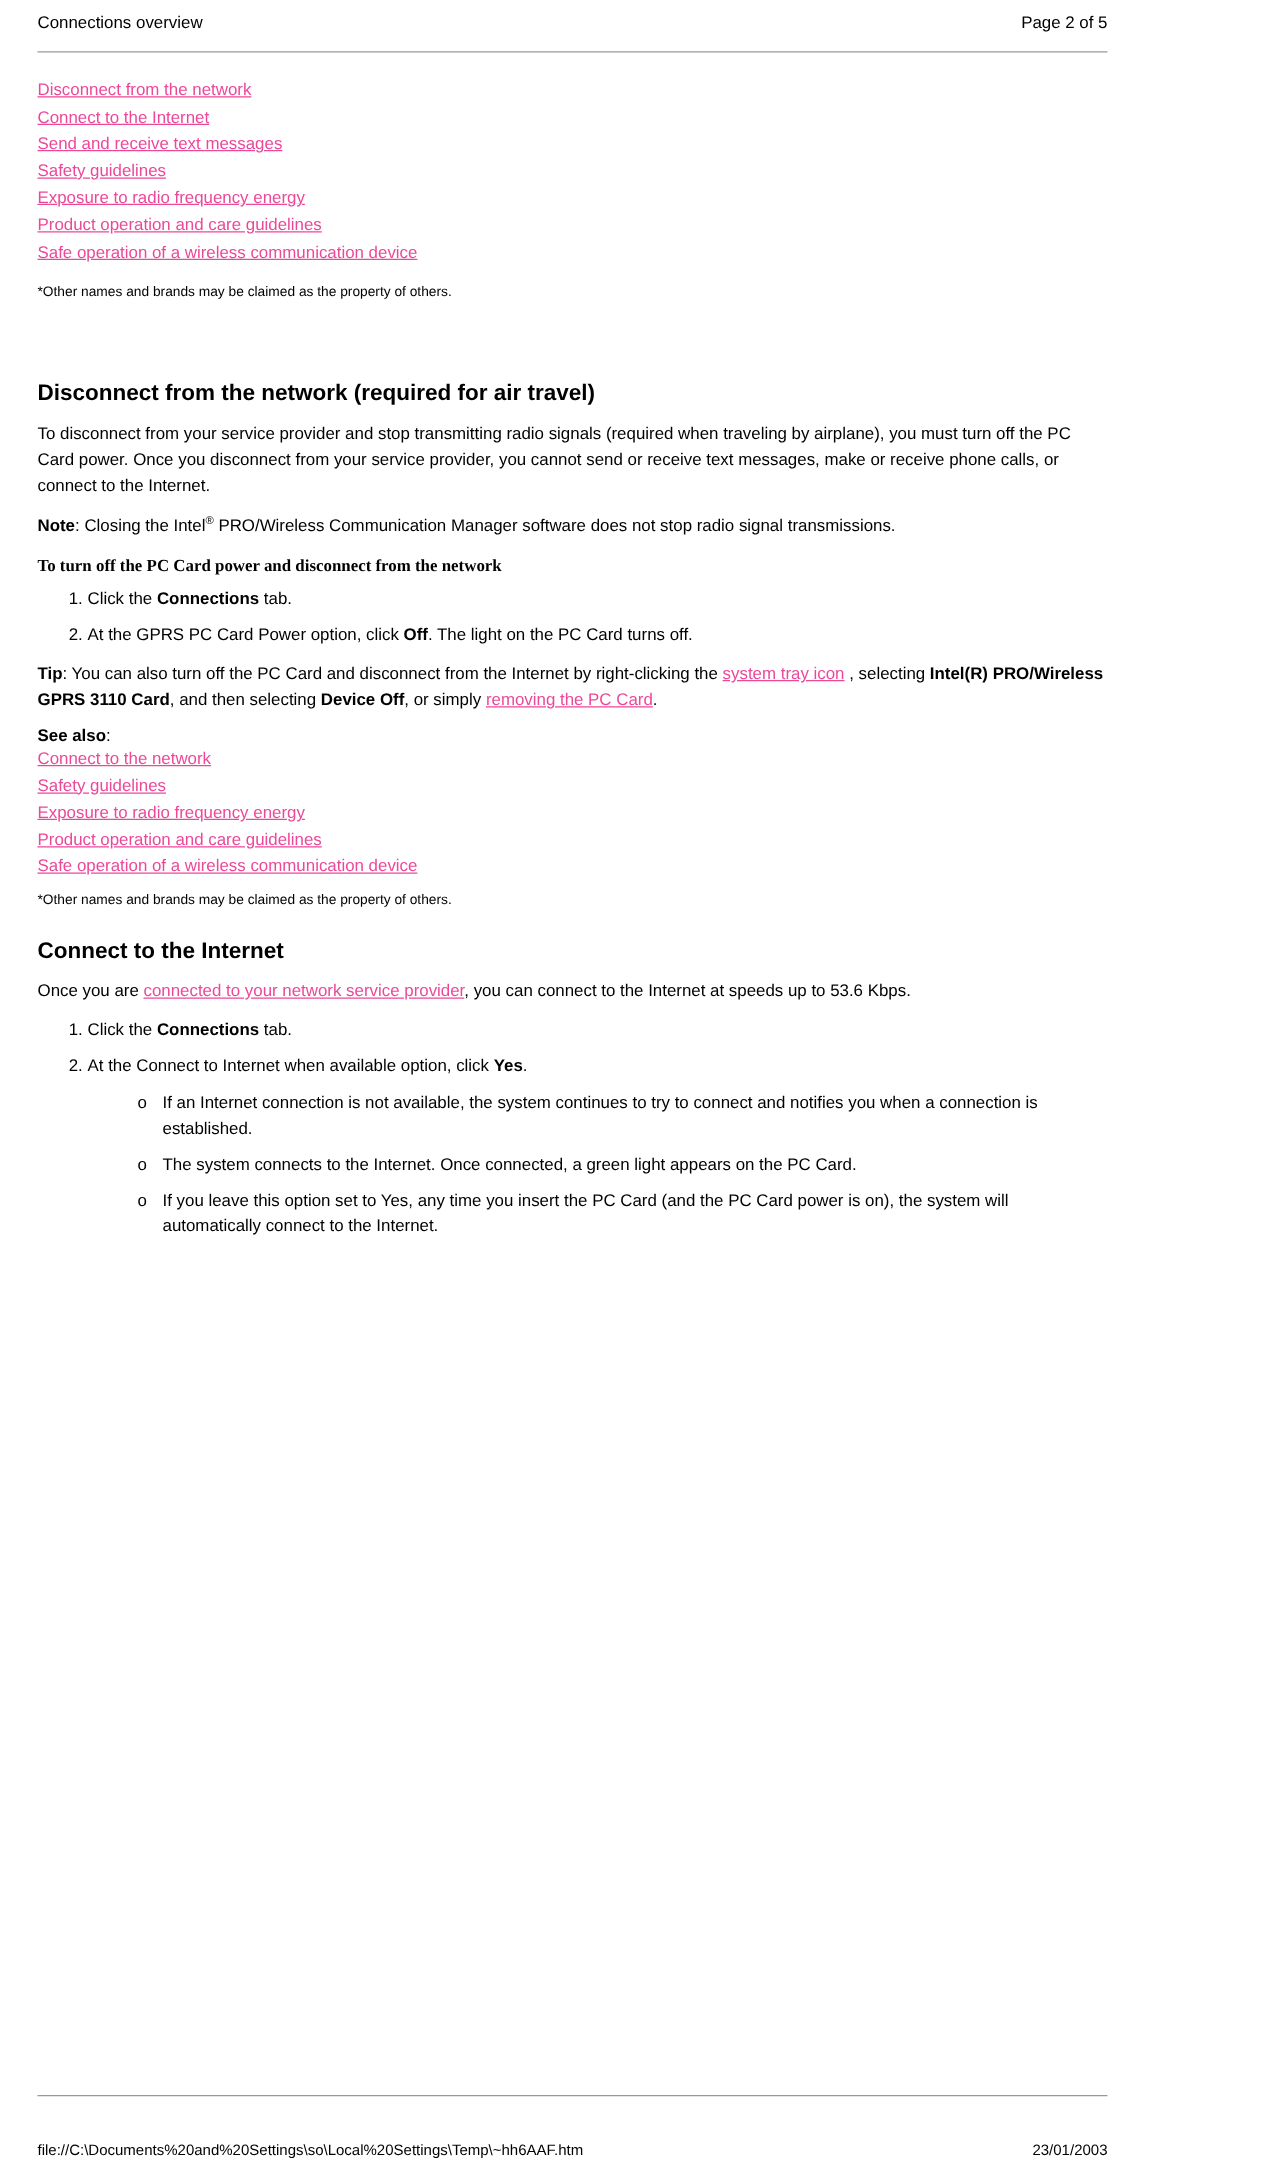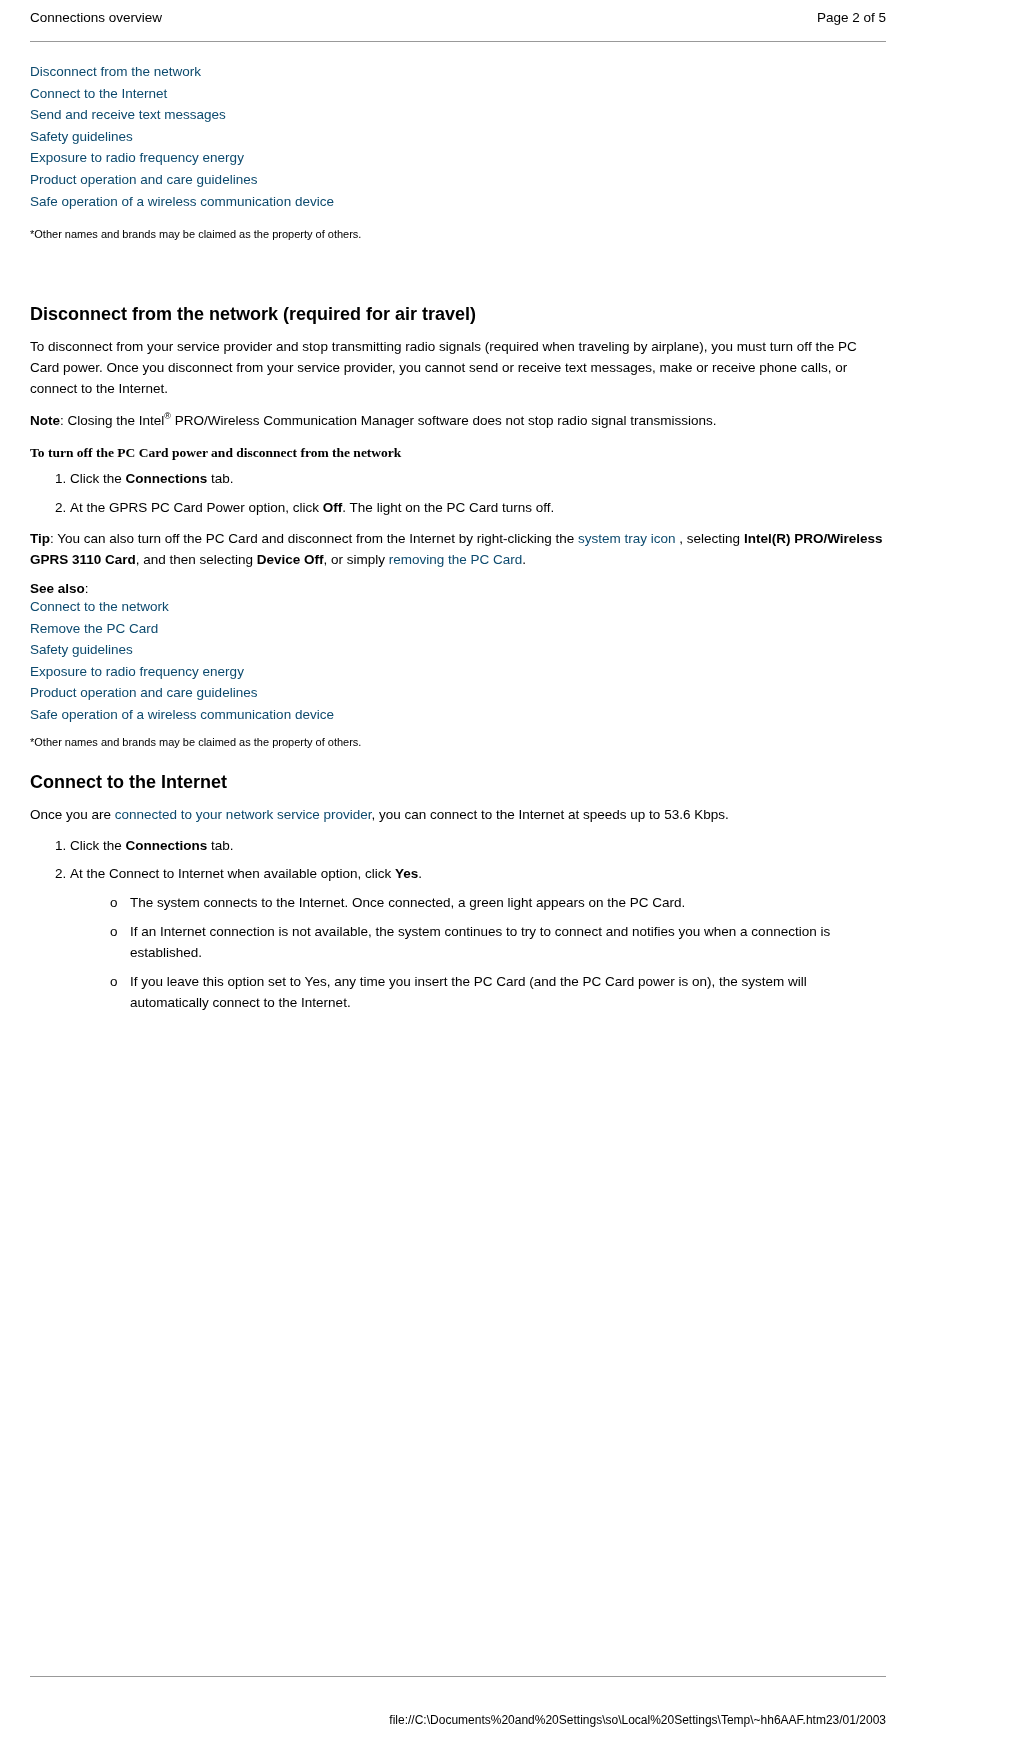--- a/index.html
+++ b/index.html
@@ -28,21 +28,22 @@
       color: #000;
     }
     .header-page {
       font-size: 13.5px;
       color: #000;
     }
     .toc-section {
       margin-bottom: 16px;
     }
     .toc-section a, a {
-      color: #0c4a6e;
+      color: #ec4899;
+      text-decoration: underline;
       cursor: pointer;
     }
     .toc-section a {
       display: block;
       line-height: 1.6;
       font-size: 13.5px;
     }
     .footnote-small {
       font-size: 11px;
       color: #000;
@@ -119,21 +120,21 @@
       position: relative;
     }
     .sub-list li::before {
       content: "o";
       position: absolute;
       left: 0;
       font-size: 13.5px;
     }
     .footer-bar {
       display: flex;
-      justify-content: flex-end;
+      justify-content: space-between;
       align-items: flex-end;
       margin-top: 30px;
       padding-top: 6px;
       font-size: 12px;
       color: #000;
     }
     .divider-line {
       border: none;
       border-top: 1px solid #999;
       margin: 4px 0;
@@ -193,21 +194,20 @@
   </ol>
 
   <p class="tip-text">
     <span class="tip-label">Tip</span><span>: You can also turn off the PC Card and disconnect from the Internet by right-clicking the </span><a>system tray icon</a><span> , selecting </span><strong>Intel(R) PRO/Wireless GPRS 3110 Card</strong><span>, and then selecting </span><strong>Device Off</strong><span>, or simply </span><a>removing the PC Card</a><span>.</span>
   </p>
 
   <div class="see-also-section">
     <span class="see-also-label">See also</span><span>:</span>
     <div class="see-also-links">
       <a>Connect to the network</a>
-      <a>Remove the PC Card</a>
       <a>Safety guidelines</a>
       <a>Exposure to radio frequency energy</a>
       <a>Product operation and care guidelines</a>
       <a>Safe operation of a wireless communication device</a>
     </div>
   </div>
 
   <p class="footnote-small">*Other names and brands may be claimed as the property of others.</p>
 
   
@@ -217,22 +217,22 @@
     <span>Once you are </span><a>connected to your network service provider</a><span>, you can connect to the Internet at speeds up to 53.6 Kbps.</span>
   </p>
 
   <ol class="numbered-list">
     <li>
       <span>Click the </span><strong>Connections</strong><span> tab.</span>
     </li>
     <li>
       <span>At the Connect to Internet when available option, click </span><strong>Yes</strong><span>.</span>
       <ul class="sub-list">
+        <li>If an Internet connection is not available, the system continues to try to connect and notifies you when a connection is established.</li>
         <li>The system connects to the Internet. Once connected, a green light appears on the PC Card.</li>
-        <li>If an Internet connection is not available, the system continues to try to connect and notifies you when a connection is established.</li>
         <li>If you leave this option set to Yes, any time you insert the PC Card (and the PC Card power is on), the system will automatically connect to the Internet.</li>
       </ul>
     </li>
   </ol>
 
   
   <div style="position: absolute; bottom: 20px; left: 30px; right: 30px;">
     <hr class="divider-line">
     <div class="footer-bar">
       <span>file://C:\Documents%20and%20Settings\so\Local%20Settings\Temp\~hh6AAF.htm</span>

